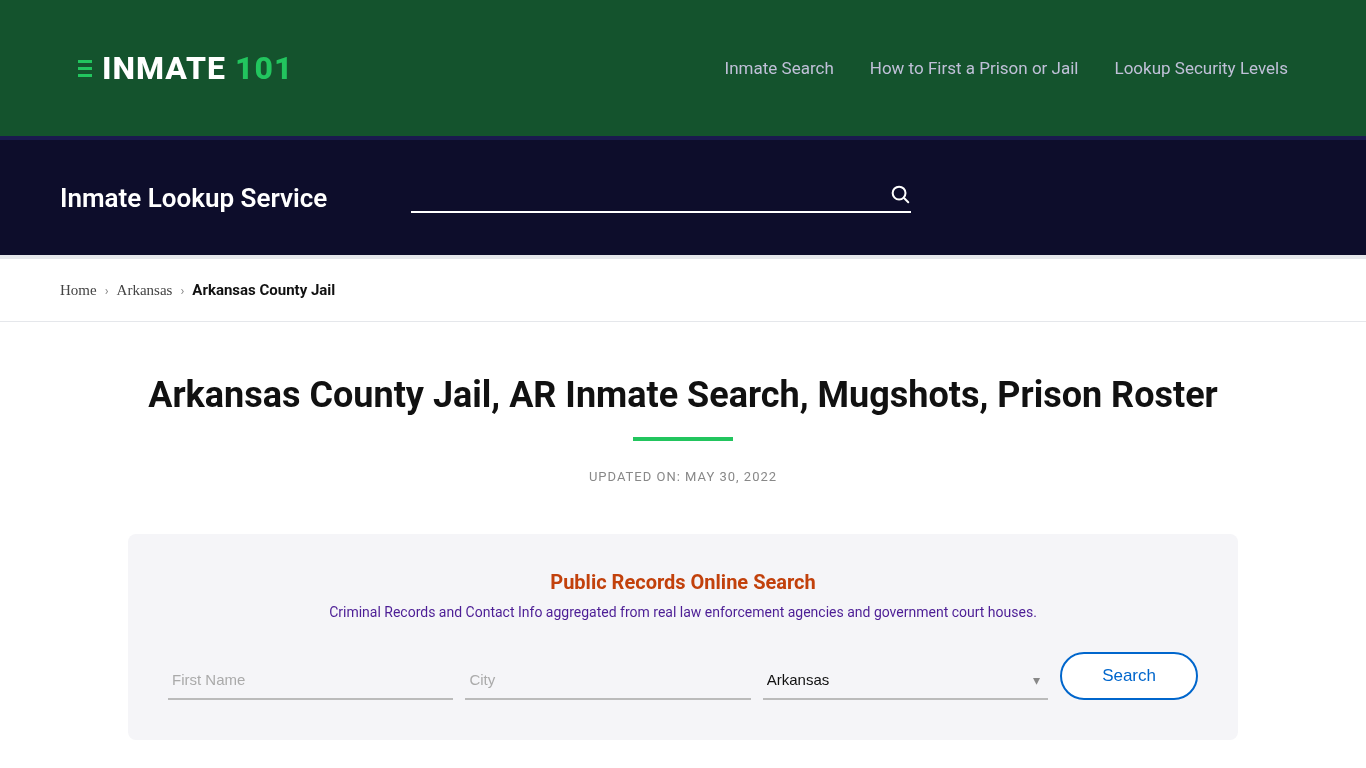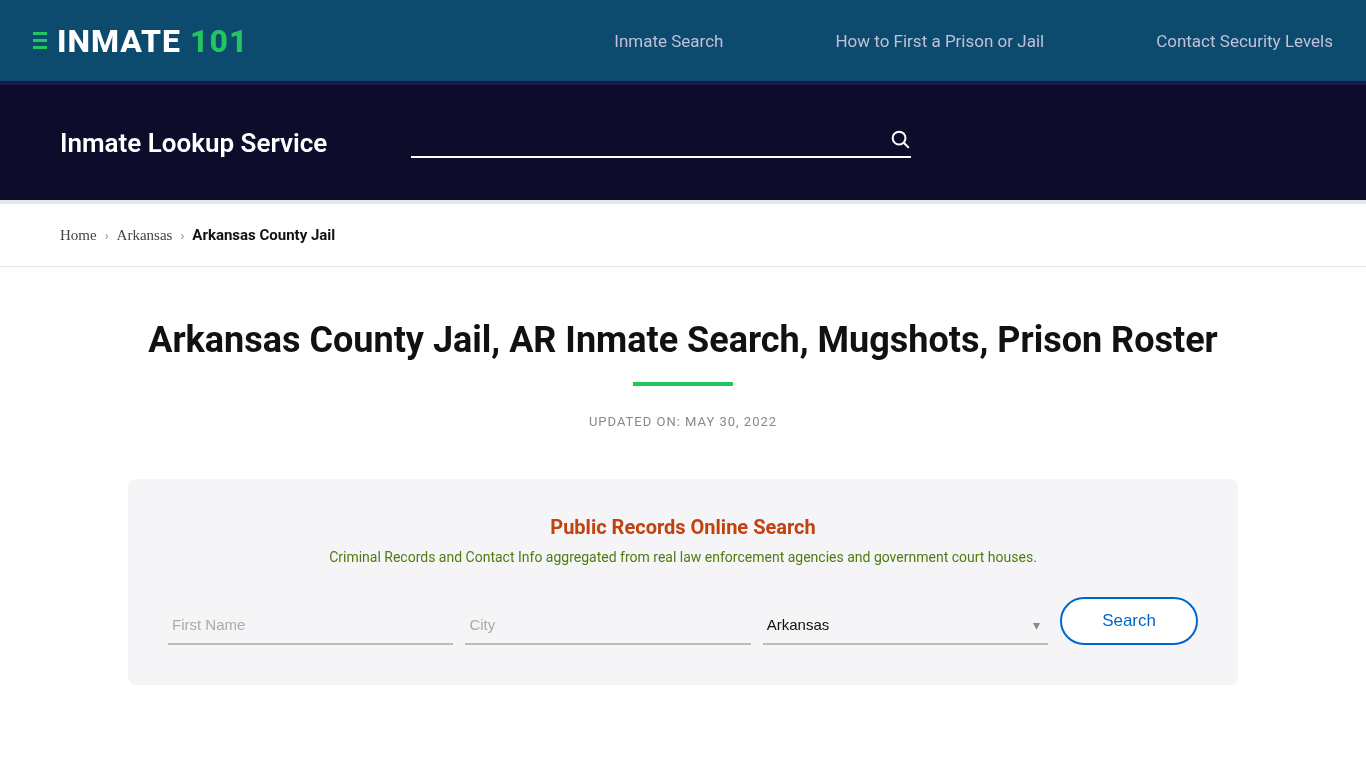--- a/index.html
+++ b/index.html
@@ -10,25 +10,25 @@
 
     body {
       font-family: -apple-system, BlinkMacSystemFont, 'Segoe UI', Roboto, sans-serif;
       background: #fff;
       width: 1366px;
       min-height: 768px;
     }
 
     
     .top-nav {
-      background: #0c4a6e;
-      height: 84px;
-      display: flex;
-      align-items: center;
-      padding: 0 33px;
+      background: #14532d;
+      height: 139px;
+      display: flex;
+      align-items: center;
+      padding: 0 78px;
       border-bottom: 3px solid #1a1a4e;
     }
 
     .logo-area {
       display: flex;
       align-items: center;
       margin-right: auto;
     }
 
     .logo-bars {
@@ -50,21 +50,21 @@
       font-weight: 800;
       letter-spacing: 1px;
     }
 
     .logo-text span {
       color: #22c55e;
     }
 
     .nav-links {
       display: flex;
-      gap: 112px;
+      gap: 36px;
       align-items: center;
     }
 
     .nav-link {
       color: #c0c0d8;
       font-size: 17px;
       text-decoration: none;
       font-weight: 400;
       cursor: pointer;
     }
@@ -188,21 +188,21 @@
 
     .records-title {
       font-size: 20px;
       font-weight: 700;
       color: #c2410c;
       margin-bottom: 10px;
     }
 
     .records-subtitle {
       font-size: 14px;
-      color: #4d7c0f;
+      color: #4c1d95;
       margin-bottom: 32px;
     }
 
     .search-form {
       display: flex;
       gap: 12px;
       align-items: flex-end;
     }
 
     .form-field {
@@ -278,21 +278,21 @@
       <div class="logo-bar"></div>
     </div>
     <div class="logo-text">
       INMATE <span>101</span>
     </div>
   </div>
 
   <div class="nav-links">
     <a class="nav-link">Inmate Search</a>
     <a class="nav-link">How to First a Prison or Jail</a>
-    <a class="nav-link">Contact Security Levels</a>
+    <a class="nav-link">Lookup Security Levels</a>
   </div>
 </nav>
 
 <div class="search-banner">
   <div class="search-service-title">Inmate Lookup Service</div>
   <div class="search-input-area">
     <input type="text" class="search-input" placeholder="" style="">
     <button class="search-icon-btn">
       <svg width="22" height="22" viewBox="0 0 24 24" fill="none" stroke="currentColor" stroke-width="2.2" stroke-linecap="round" stroke-linejoin="round">
         <circle cx="11" cy="11" r="7"></circle>

